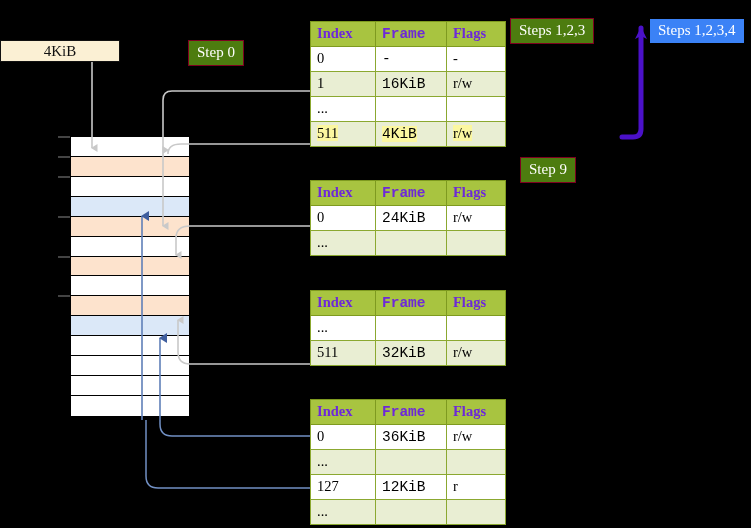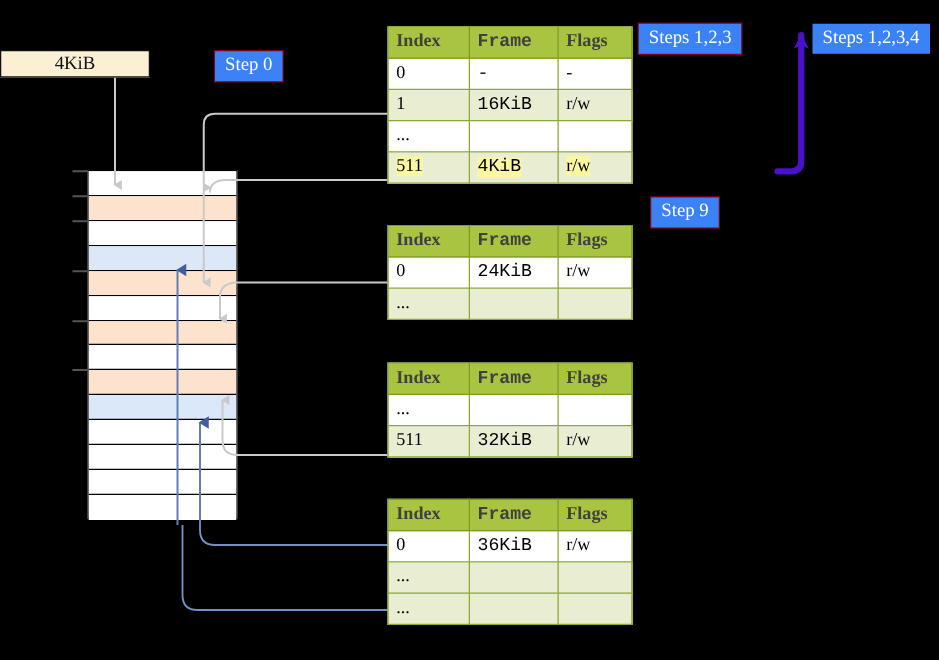--- a/index.html
+++ b/index.html
@@ -19,31 +19,31 @@
 
   
   #kib-box{position:absolute;left:0px;top:40px;width:120px;height:22px;
            background:#fbf0d4;border:1px solid #111;box-sizing:border-box;
            display:flex;align-items:center;justify-content:center;
            font-size:15px;color:#111;}
 
   
   .badge{position:absolute;color:#fff;font-size:15px;line-height:1;
          padding:4px 8px 5px;white-space:nowrap;}
-  .badge.red{background:#3b82f6;box-shadow:0 0 0 1px #7e0020;}
+  .badge.red{background:#4d7c0f;box-shadow:0 0 0 1px #7e0020;}
   .badge.violet{background:#3b82f6;}
-  #badge-step0{left:172px;top:41px;}
+  #badge-step0{left:189px;top:41px;}
   #badge-steps123{left:511px;top:19px;}
   #badge-steps1234{left:650px;top:19px;}
   #badge-step4{left:521px;top:158px;}
 
   
   table.pt{position:absolute;border-collapse:collapse;background:#fff;
            font-size:14.5px;color:#000;}
-  table.pt th{background:#a8c440;color:#404040;font-weight:bold;text-align:left;
+  table.pt th{background:#a8c440;color:#6d28d9;font-weight:bold;text-align:left;
               padding:3px 6px 4px;border:1px solid #7e9a1f;white-space:nowrap;}
   table.pt td{padding:3px 6px 4px;border:1px solid #8ba830;white-space:nowrap;
               height:13px;}
   table.pt tr.alt td{background:#e9eed3;}
   table.pt tr.hl td span.hltxt{background:#fbf7a0;}
   #tbl0{left:310px;top:21px;}
   #tbl1{left:310px;top:180px;}
   #tbl2{left:310px;top:290px;}
   #tbl3{left:310px;top:399px;}
   .c-index{width:52px;}
@@ -216,19 +216,24 @@
       <tr>
         <td class="c-index">0</td>
         <td class="c-frame">36KiB</td>
         <td class="c-flags">r/w</td>
       </tr>
       <tr class="alt">
         <td class="c-index">...</td>
         <td class="c-frame"></td>
         <td class="c-flags"></td>
       </tr>
+      <tr>
+        <td class="c-index">127</td>
+        <td class="c-frame">12KiB</td>
+        <td class="c-flags">r</td>
+      </tr>
       <tr class="alt">
         <td class="c-index">...</td>
         <td class="c-frame"></td>
         <td class="c-flags"></td>
       </tr>
     </tbody>
 </table>
 
 </body></html>

